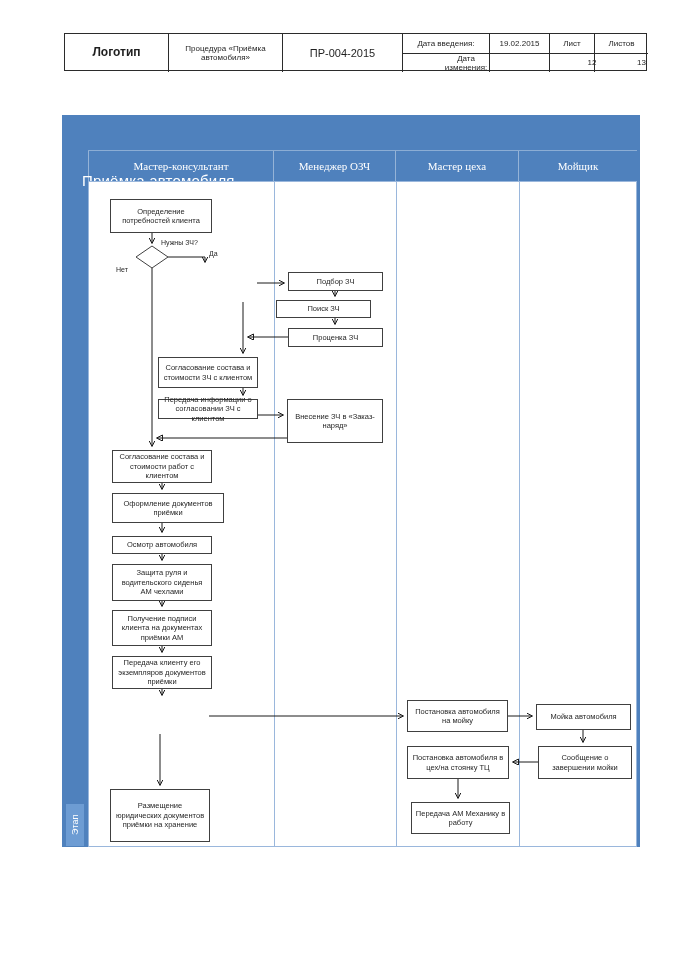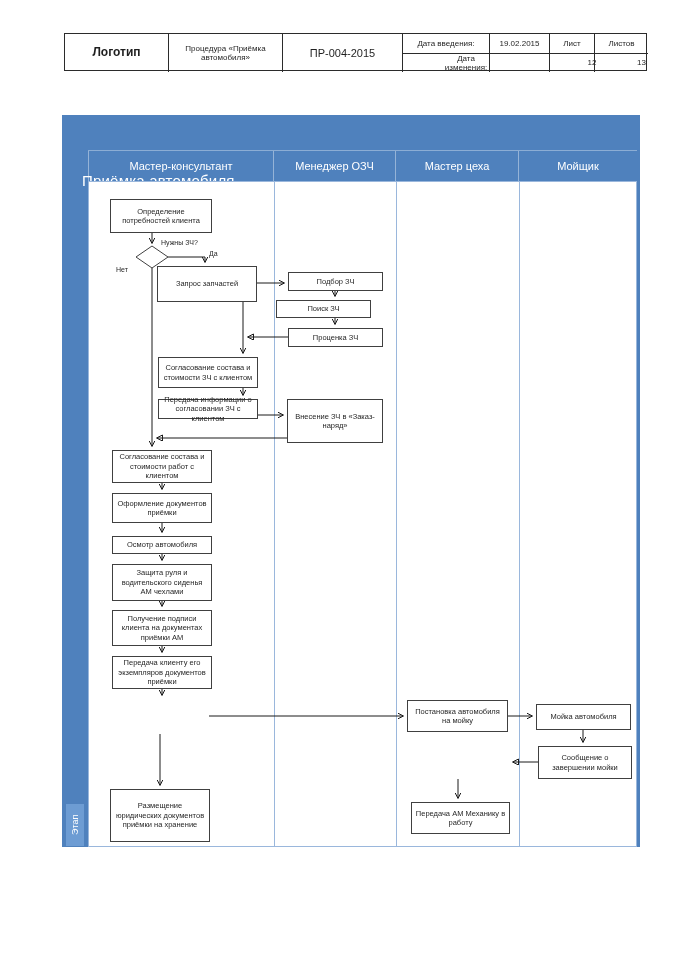--- a/index.html
+++ b/index.html
@@ -43,21 +43,21 @@
     position:absolute;left:62px;top:115px;width:578px;height:732px;
     background:var(--accent);z-index:1;
   }
   .chart-title{
     position:absolute;left:20px;top:9px;color:#ffffff;font-size:15px;
     letter-spacing:.2px;
     margin-top:48px;
   }
   .lane-headers{
     position:absolute;left:26px;top:35px;width:549px;height:31px;
-    display:flex;border-top:1px solid rgba(255,255,255,.35);
+    display:flex;border-top:1px solid rgba(255,255,255,.35);font-family:Liberation Serif, serif;
   }
   .lane-header{
     display:flex;align-items:center;justify-content:center;
     color:#ffffff;font-size:11px;border-left:1px solid rgba(255,255,255,.4);
   }
   .lane-body{
     position:absolute;left:26px;top:66px;width:549px;height:666px;
     background:#ffffff;border:1px solid var(--lane-border);
   }
   .lane-sep{position:absolute;top:0;bottom:0;width:1px;background:var(--lane-border);}
@@ -147,35 +147,35 @@
     <path d="M538 762 H513" marker-end="url(#ah)"></path>
     <path d="M458 779 V798" marker-end="url(#ah)"></path>
     <polygon class="shape" points="136,257 152,246 168,257 152,268"></polygon>
   </svg>
 
   <div class="flow-label" style="left:161px;top:239px;width:48px">Нужны ЗЧ?</div>
   <div class="flow-label" style="left:209px;top:250px">Да</div>
   <div class="flow-label" style="left:116px;top:266px">Нет</div>
 
   <div class="node" style="left:110px;top:199px;width:102px;height:34px">Определение потребностей клиента</div>
-  <div class="node" style="left:157px;top:266px;width:100px;height:36px">Запрос запчастей</div>
   <div class="node" style="left:158px;top:357px;width:100px;height:31px">Согласование состава и стоимости ЗЧ с клиентом</div>
   <div class="node" style="left:158px;top:399px;width:100px;height:20px">Передача информации о согласовании ЗЧ с клиентом</div>
   <div class="node" style="left:112px;top:450px;width:100px;height:33px">Согласование состава и стоимости работ с клиентом</div>
-  <div class="node" style="left:112px;top:493px;width:100px;height:30px">Оформление документов приёмки</div>
+  <div class="node" style="left:112px;top:493px;width:112px;height:30px">Оформление документов приёмки</div>
   <div class="node" style="left:112px;top:536px;width:100px;height:18px">Осмотр автомобиля</div>
   <div class="node" style="left:112px;top:564px;width:100px;height:37px">Защита руля и водительского сиденья АМ чехлами</div>
   <div class="node" style="left:112px;top:610px;width:100px;height:36px">Получение подписи клиента на документах приёмки АМ</div>
   <div class="node" style="left:112px;top:656px;width:100px;height:33px">Передача клиенту его экземпляров документов приёмки</div>
   <div class="node" style="left:110px;top:789px;width:100px;height:53px">Размещение юридических документов приёмки на хранение</div>
 
   <div class="node" style="left:288px;top:272px;width:95px;height:19px">Подбор ЗЧ</div>
   <div class="node" style="left:276px;top:300px;width:95px;height:18px">Поиск ЗЧ</div>
   <div class="node" style="left:288px;top:328px;width:95px;height:19px">Проценка ЗЧ</div>
   <div class="node" style="left:287px;top:399px;width:96px;height:44px">Внесение ЗЧ в «Заказ-наряд»</div>
 
   <div class="node" style="left:407px;top:700px;width:101px;height:32px">Постановка автомобиля на мойку</div>
+  <div class="node" style="left:407px;top:746px;width:102px;height:33px">Постановка автомобиля в цех/на стоянку ТЦ</div>
   <div class="node" style="left:411px;top:802px;width:99px;height:32px">Передача АМ Механику в работу</div>
 
   <div class="node" style="left:536px;top:704px;width:95px;height:26px">Мойка автомобиля</div>
   <div class="node" style="left:538px;top:746px;width:94px;height:33px">Сообщение о завершении мойки</div>
 
 </div>
 
 </body></html>

